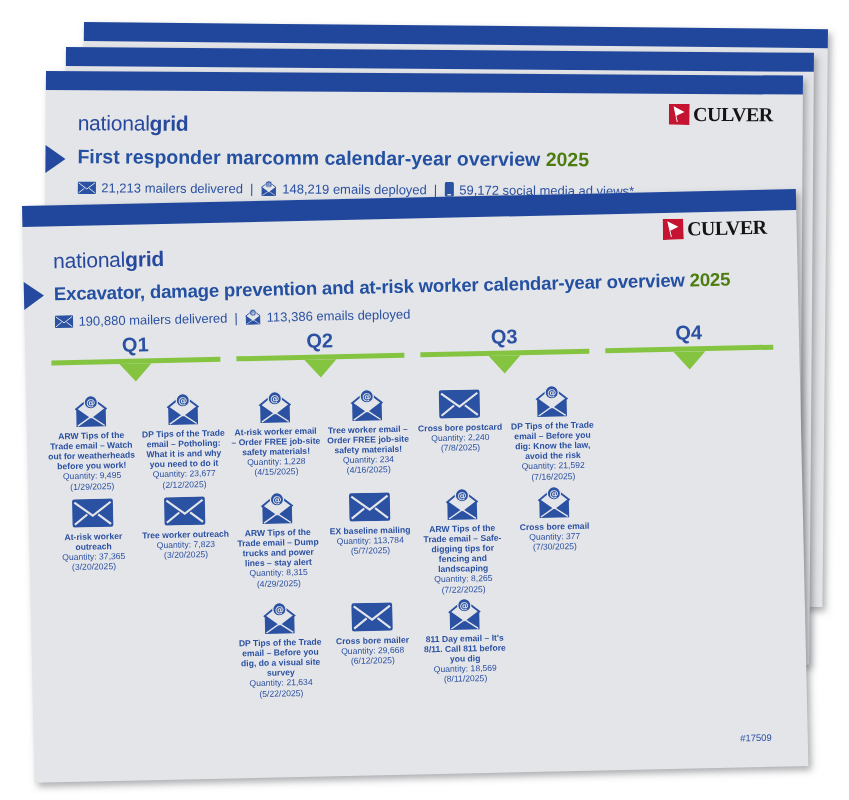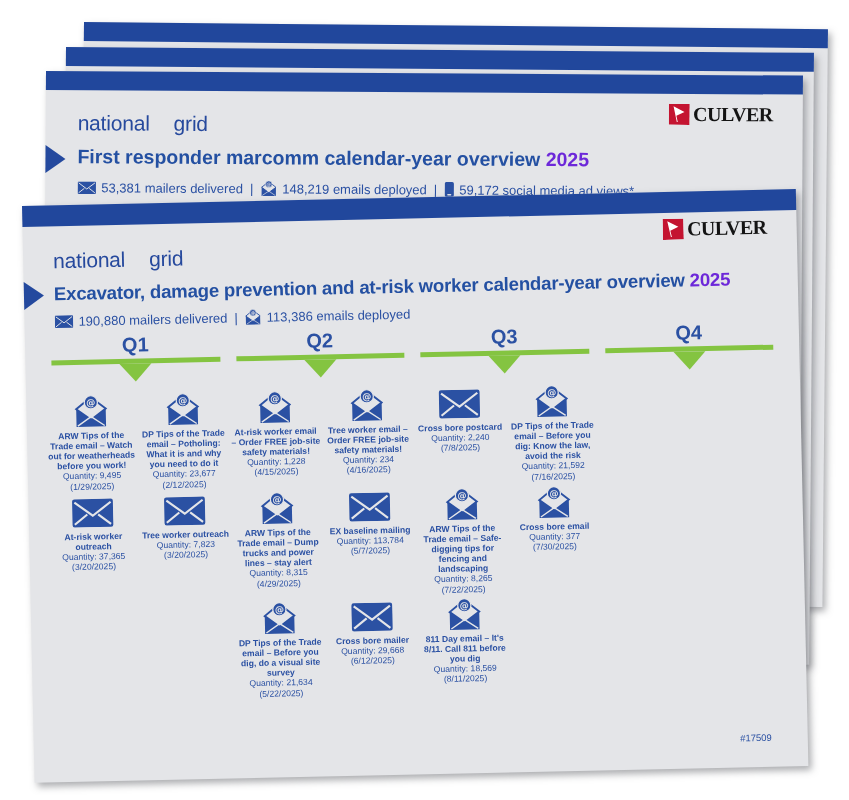--- a/index.html
+++ b/index.html
@@ -12,30 +12,30 @@
   
   .slideA{left:84px;top:22px;width:744px;height:578px;transform:rotate(.55deg);z-index:1;}
   .slideB{left:66px;top:47px;width:748px;height:612px;transform:rotate(.45deg);z-index:2;}
   .slideC{left:46px;top:71px;width:757px;height:632px;transform:rotate(.35deg);z-index:3;}
   .slideD{left:22px;top:206px;width:774px;height:577px;transform:rotate(-1.25deg);z-index:4;}
   .slideA .topbar,.slideB .topbar,.slideC .topbar{height:19px;}
   .slideD .topbar{height:21px;}
 
   
   .brand{color:#26499d;font-size:21px;letter-spacing:-.2px;}
-  .brand b{font-weight:normal;margin-left:24px;}
+  .brand b{font-weight:bold;}
   .culver{display:flex;align-items:center;gap:3px;}
   .culver-text{font-family:"Liberation Serif","DejaVu Serif",serif;font-weight:600;
                font-size:20px;color:#141414;letter-spacing:-.5px;}
   .culver-flag{width:21px;height:21px;}
 
   .chev{width:0;height:0;border-top:14px solid transparent;border-bottom:14px solid transparent;
         border-left:20px solid #24499e;}
   .titletxt{font-weight:bold;color:#2450a2;}
-  .yeartxt{font-weight:bold;color:#6d28d9;}
+  .yeartxt{font-weight:bold;color:#4d7c0f;}
   .stats{display:flex;align-items:center;color:#2b51a3;font-size:13px;white-space:nowrap;}
   .stats .sep{margin:0 7px;}
   .stats .st{display:inline-flex;align-items:center;gap:5px;}
   .st-mail{width:19px;height:13px;color:#2b51a3;}
   .st-email{width:17px;height:16px;color:#2b51a3;}
   .st-phone{width:10px;height:16px;color:#2b51a3;}
 
   
   .c-culver{position:absolute;top:28px;right:30px;}
   .c-brand{position:absolute;top:40px;left:32px;}
@@ -118,21 +118,21 @@
     <div class="chev c-chev"></div>
     <div class="c-title">
       <span class="titletxt">First responder marcomm calendar-year overview</span>
       <span class="yeartxt">2025</span>
     </div>
     <div class="stats c-stats">
       <span class="st">
         <svg class="st-mail">
             <use href="#mailer-icon"></use>
           </svg>
-        <span>53,381 mailers delivered</span>
+        <span>21,213 mailers delivered</span>
       </span>
       <span class="sep">|</span>
       <span class="st">
         <svg class="st-email">
             <use href="#email-icon"></use>
           </svg>
         <span>148,219 emails deployed</span>
       </span>
       <span class="sep">|</span>
       <span class="st">

